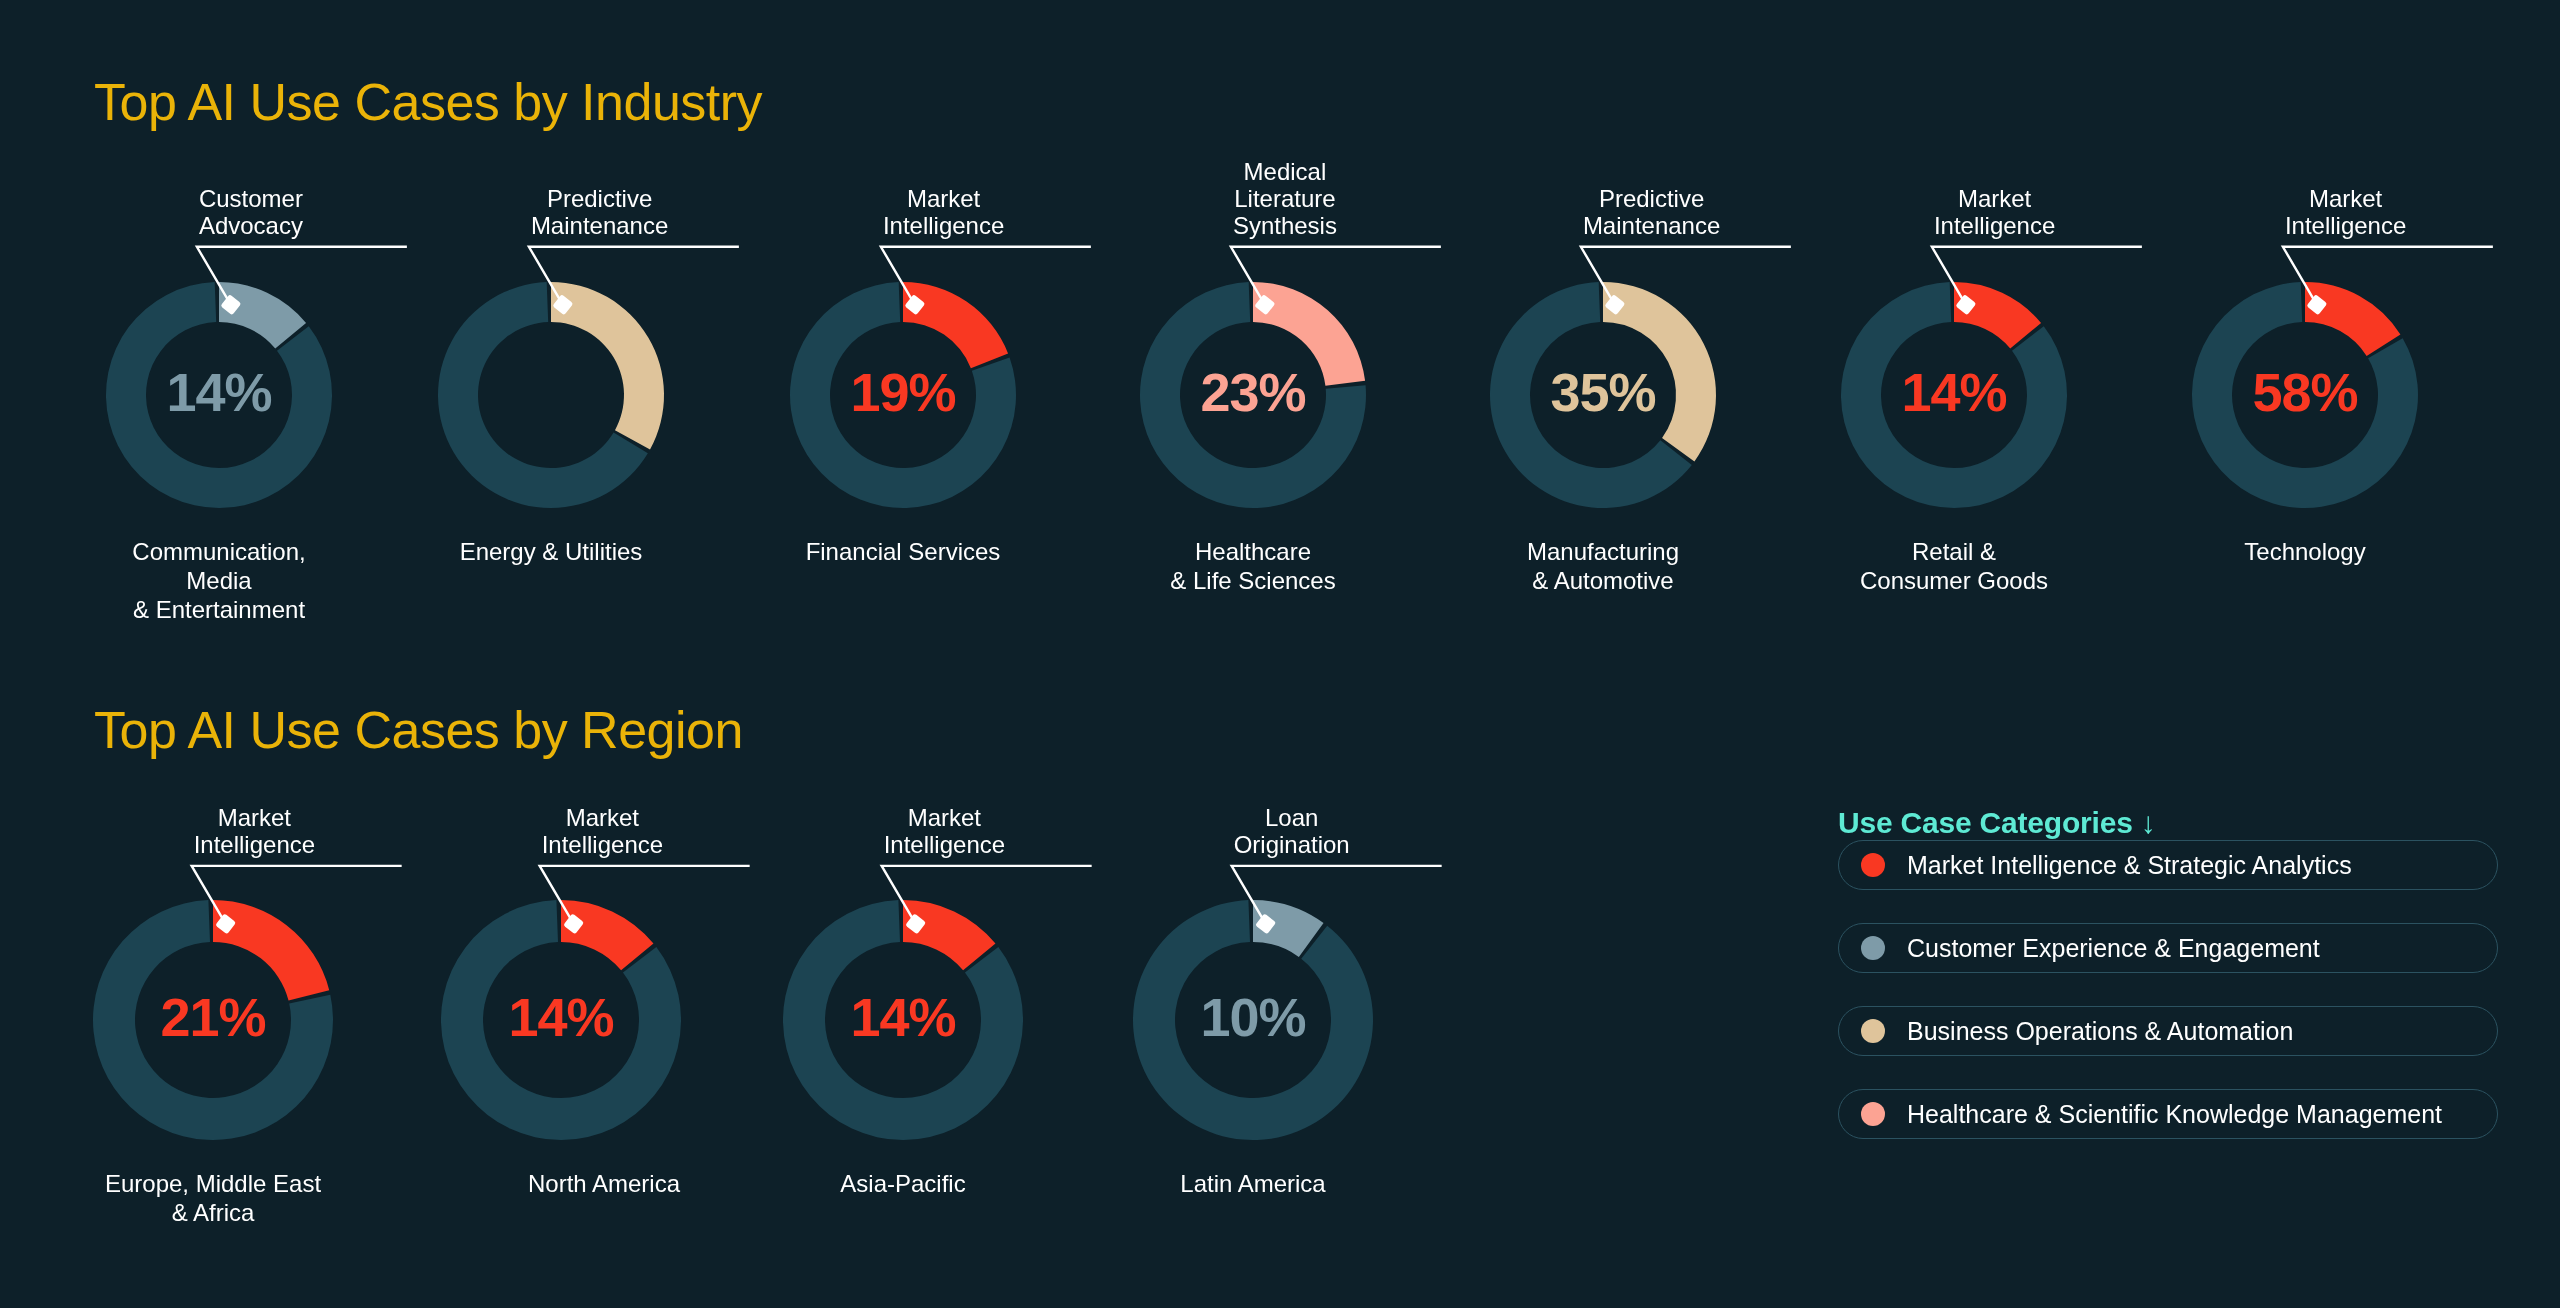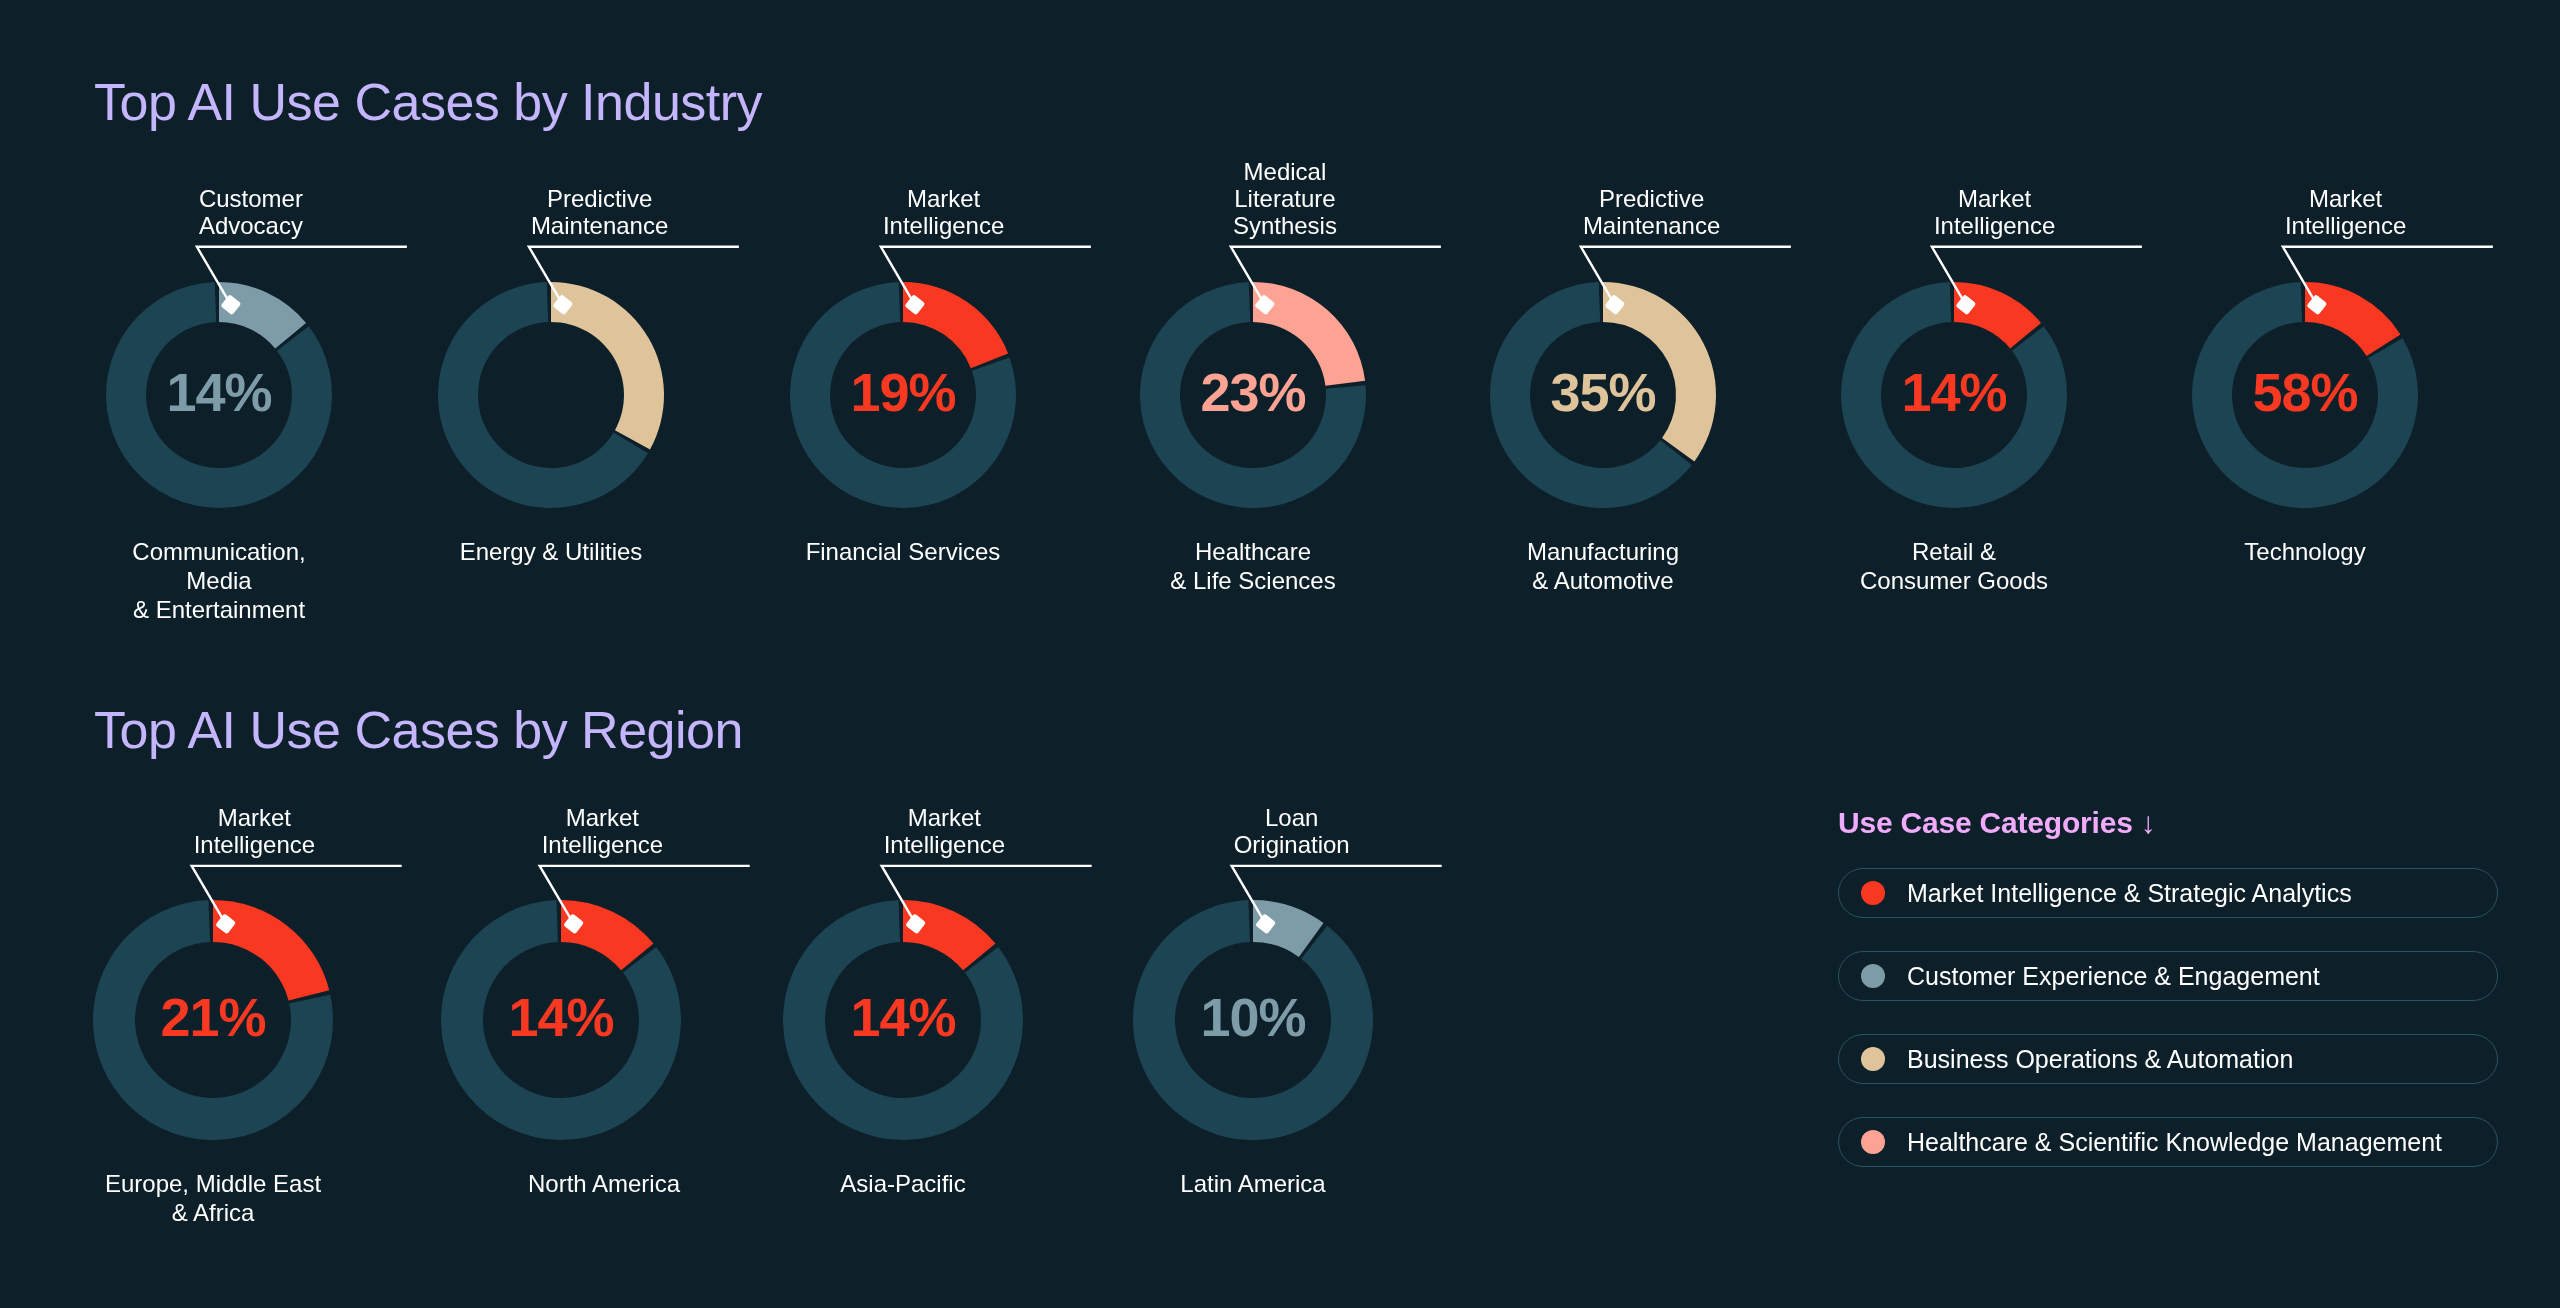--- a/index.html
+++ b/index.html
@@ -6,21 +6,21 @@
   html, body {
     width: 2560px; height: 1308px;
     background: #0D2029;
     font-family: "Liberation Sans", sans-serif;
     overflow: hidden;
   }
   #stage { position: relative; width: 2560px; height: 1308px; background: #0D2029; }
 
   .section-title {
     position: absolute;
-    color: #c4b5fd;
+    color: #eab308;
     font-size: 52px;
     font-weight: 400;
     letter-spacing: -0.5px;
     white-space: nowrap;
   }
   #title-industry { left: 94px; top: 72px; }
   #title-region   { left: 94px; top: 700px; }
 
   .donut-cell { position: absolute; }
 
@@ -51,25 +51,24 @@
     color: #FFFFFF;
     font-size: 24px;
     line-height: 29px;
     text-align: center;
     white-space: pre-line;
   }
 
   
   #legend { position: absolute; left: 1838px; top: 806px; width: 660px; }
   #legend-title {
-    color: #f0abfc;
+    color: #5eead4;
     font-size: 30px;
     font-weight: 700;
     letter-spacing: -0.2px;
-    margin-bottom: 28px;
     white-space: nowrap;
   }
   #legend-title .arrow { font-weight: 400; margin-left: 8px; }
   .legend-item {
     display: flex;
     align-items: center;
     height: 50px;
     border: 1.5px solid #2B5260;
     border-radius: 25px;
     padding: 0 22px;

